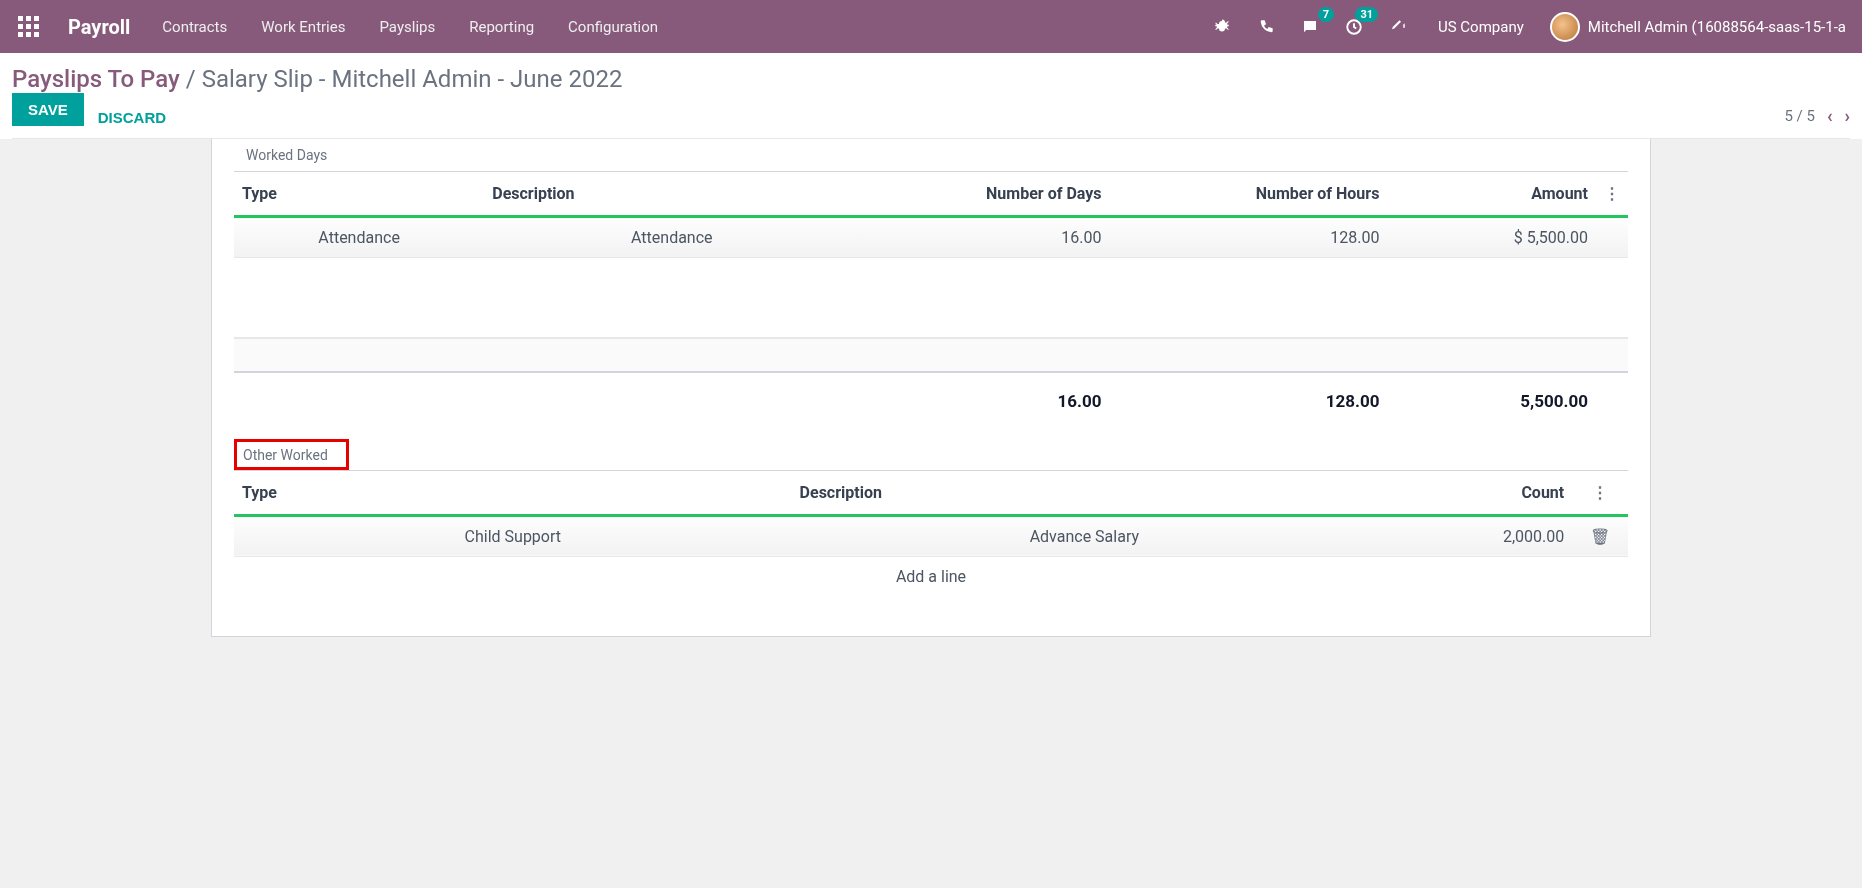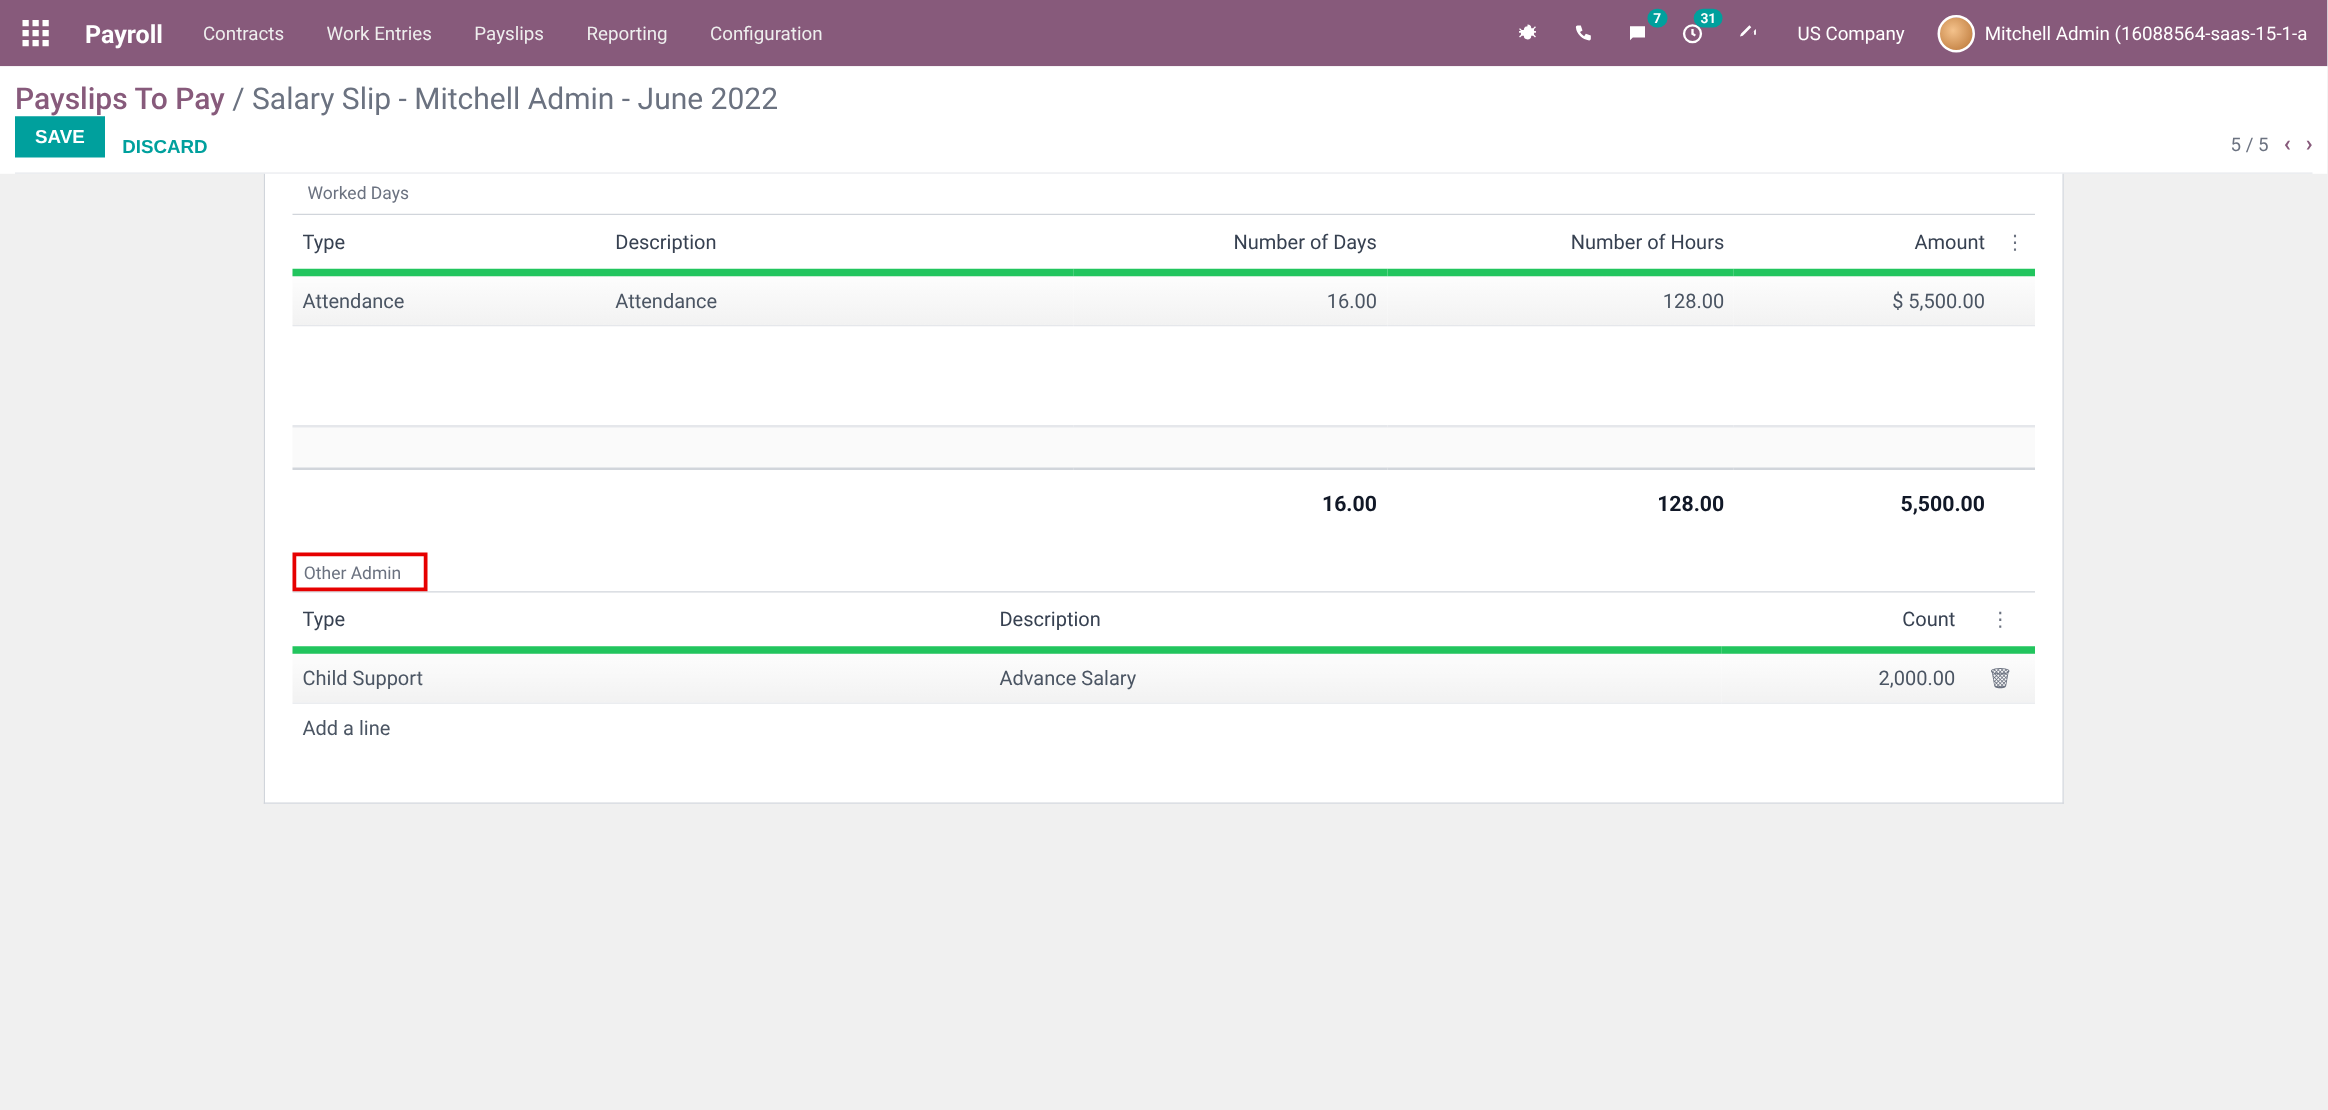--- a/index.html
+++ b/index.html
@@ -32,23 +32,23 @@
 .pager .arrow { color:#875a7b; font-size:18px; cursor:pointer; font-weight:bold; }
 
 
 .content-wrap { padding: 0 0 40px 0; }
 .sheet { background:#fff; margin: 0 auto; width: 1440px; max-width: 100%; border:1px solid #d1d5db; border-top:none; padding-bottom: 40px; }
 
 .section-title { font-size:14px; color:#6b7280; padding: 8px 12px; border-bottom:1px solid #d1d5db; margin: 0 22px; }
 .highlight-box { border:3px solid #e60000; display:inline-block; padding: 3px 18px 3px 6px; margin: 18px 0 0 22px; }
 
 .tbl { width: calc(100% - 44px); margin: 0 22px; border-collapse: collapse; }
-.tbl th { text-align:left; font-weight:400; font-size:16px; padding: 12px 8px; border-bottom:6px solid #22c55e; color:#374151; }
+.tbl th { text-align:left; font-weight:700; font-size:16px; padding: 12px 8px; border-bottom:3px solid #22c55e; color:#374151; }
 .tbl th.right, .tbl td.right { text-align:right; }
-.tbl td { padding: 10px 8px; font-size:16px; border-bottom:1px solid #e5e7eb; color:#4b5563; }
+.tbl td { padding: 10px 8px; font-size:16px; border-bottom:1px solid #e5e7eb; color:#4b5563;text-align:center; }
 .tbl tr.data-row:nth-child(odd) td { background: linear-gradient(#fdfdfd,#f2f2f2); }
 .tbl .opt-col { width:30px; text-align:center; color:#6b7280; cursor:pointer; }
 .totals-row td { font-weight:700; color:#111827; border-top: 2px solid #d1d5db; border-bottom:none; padding-top: 18px; font-size:17px; }
 .empty-row td { height: 80px; border-bottom: 2px solid #e5e7eb; }
 .spacer-row td { height: 34px; background:#fafafa; border-bottom:1px solid #e5e7eb; }
 .add-line { color:#00a09d; cursor:pointer; padding: 10px 8px; font-size:16px; }
 .trash { color:#6b7280; cursor:pointer; }
 
 svg { display:block; }
 </style>
@@ -167,21 +167,21 @@
           <td class="right">16.00</td>
           <td class="right">128.00</td>
           <td class="right">5,500.00</td>
           <td></td>
         </tr>
       </tbody>
     </table>
 
     
     <div class="highlight-box">
-      <span style="font-size:14px;color:#6b7280">Other Admin</span>
+      <span style="font-size:14px;color:#6b7280">Other Worked</span>
     </div>
     <div style="border-bottom:1px solid #d1d5db;margin:0 22px;"></div>
     <table class="tbl">
       <thead>
         <tr>
           <th style="width:40%">Type</th>
           <th style="width:42%">Description</th>
           <th class="right" style="width:14%">Count</th>
           <th class="opt-col">⋮</th>
         </tr>

